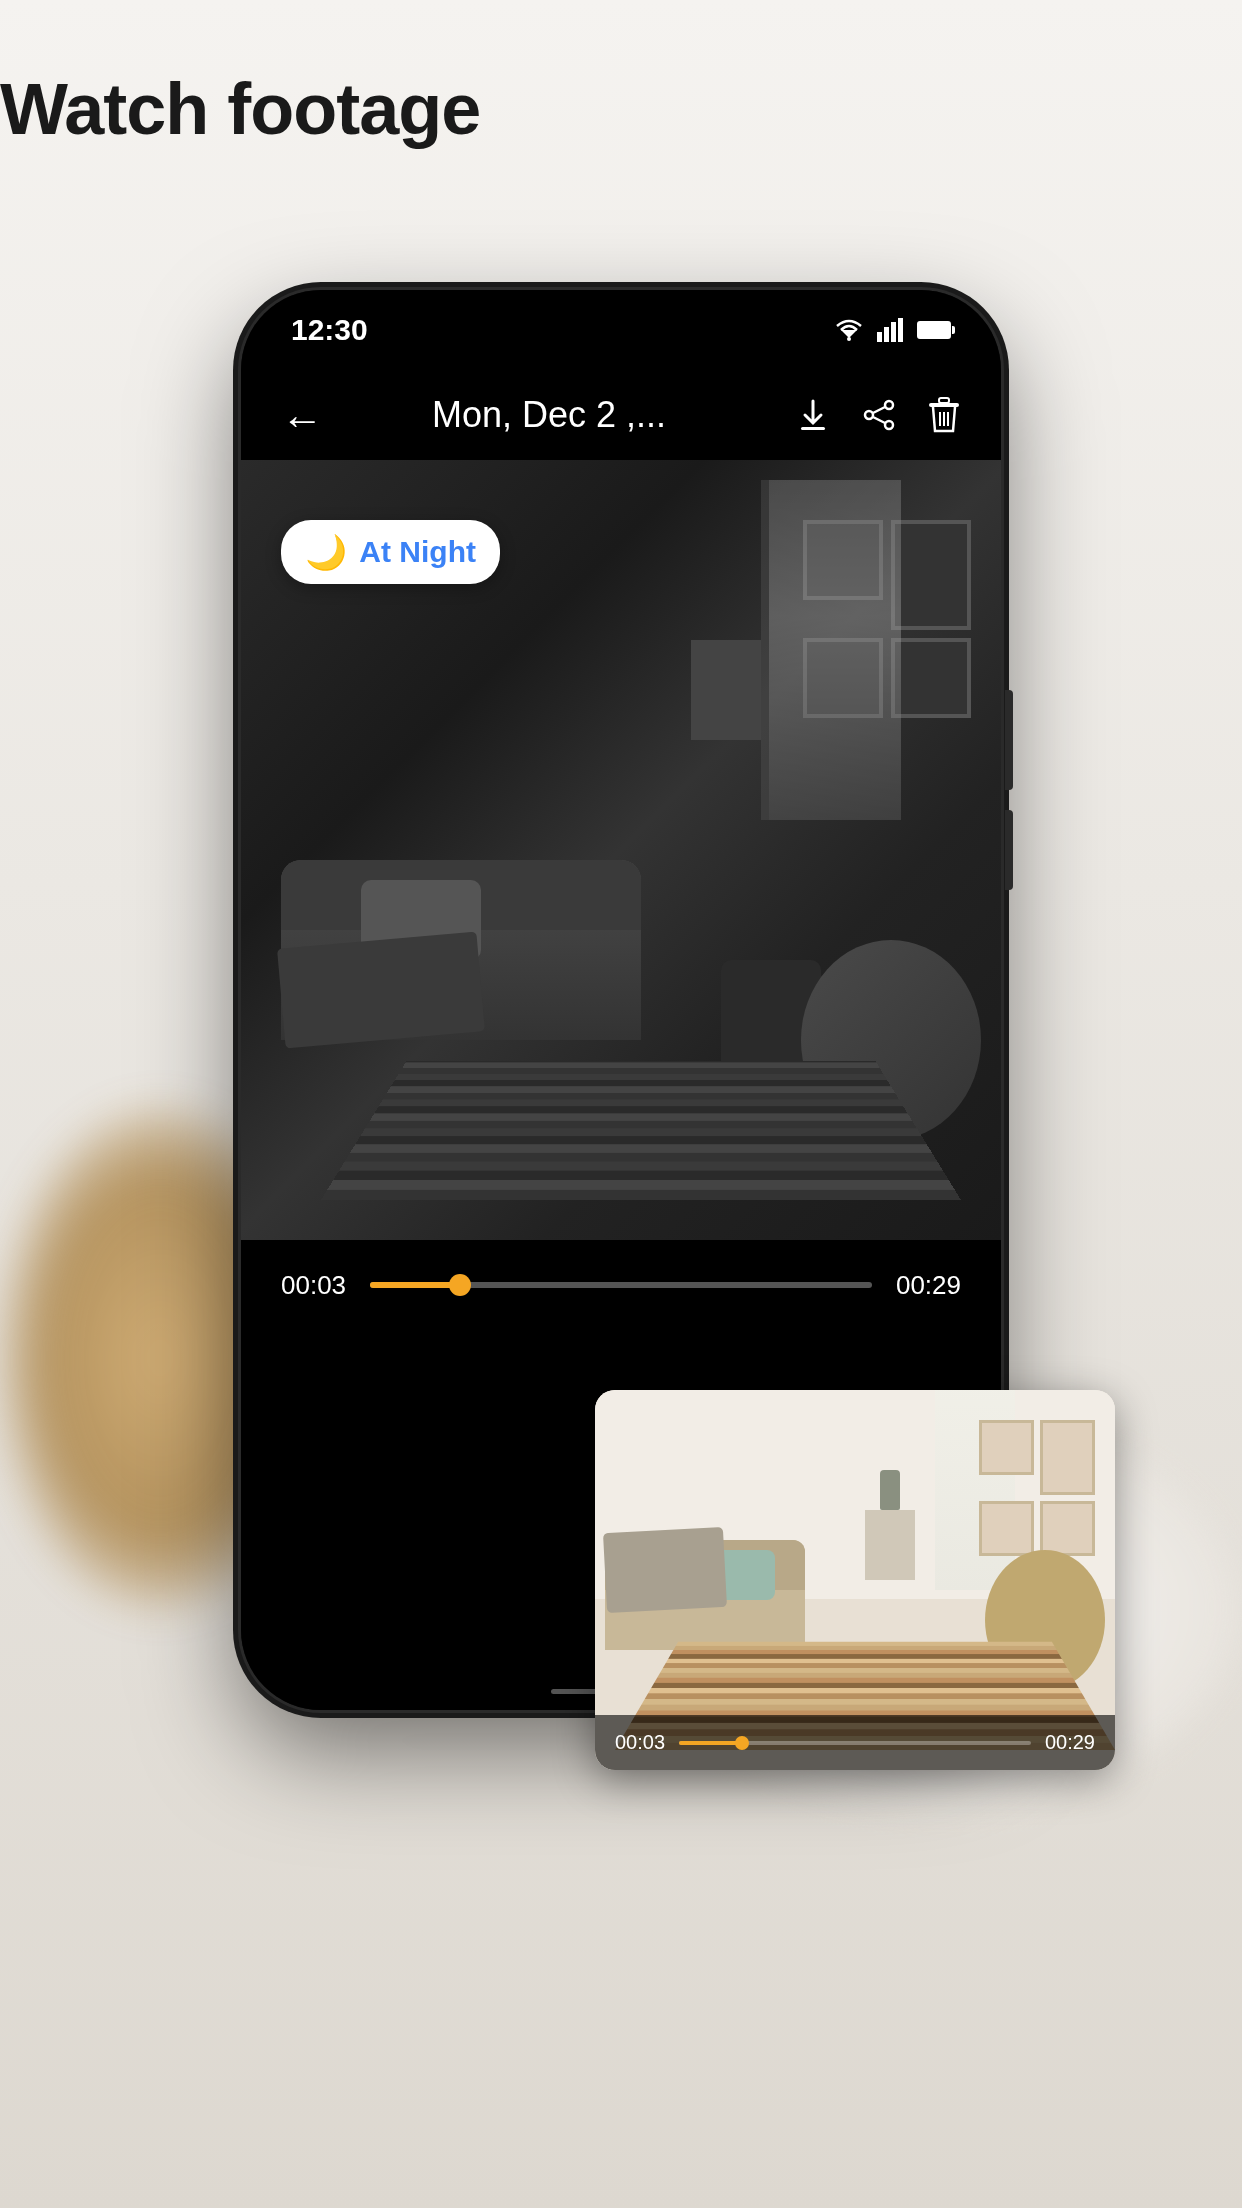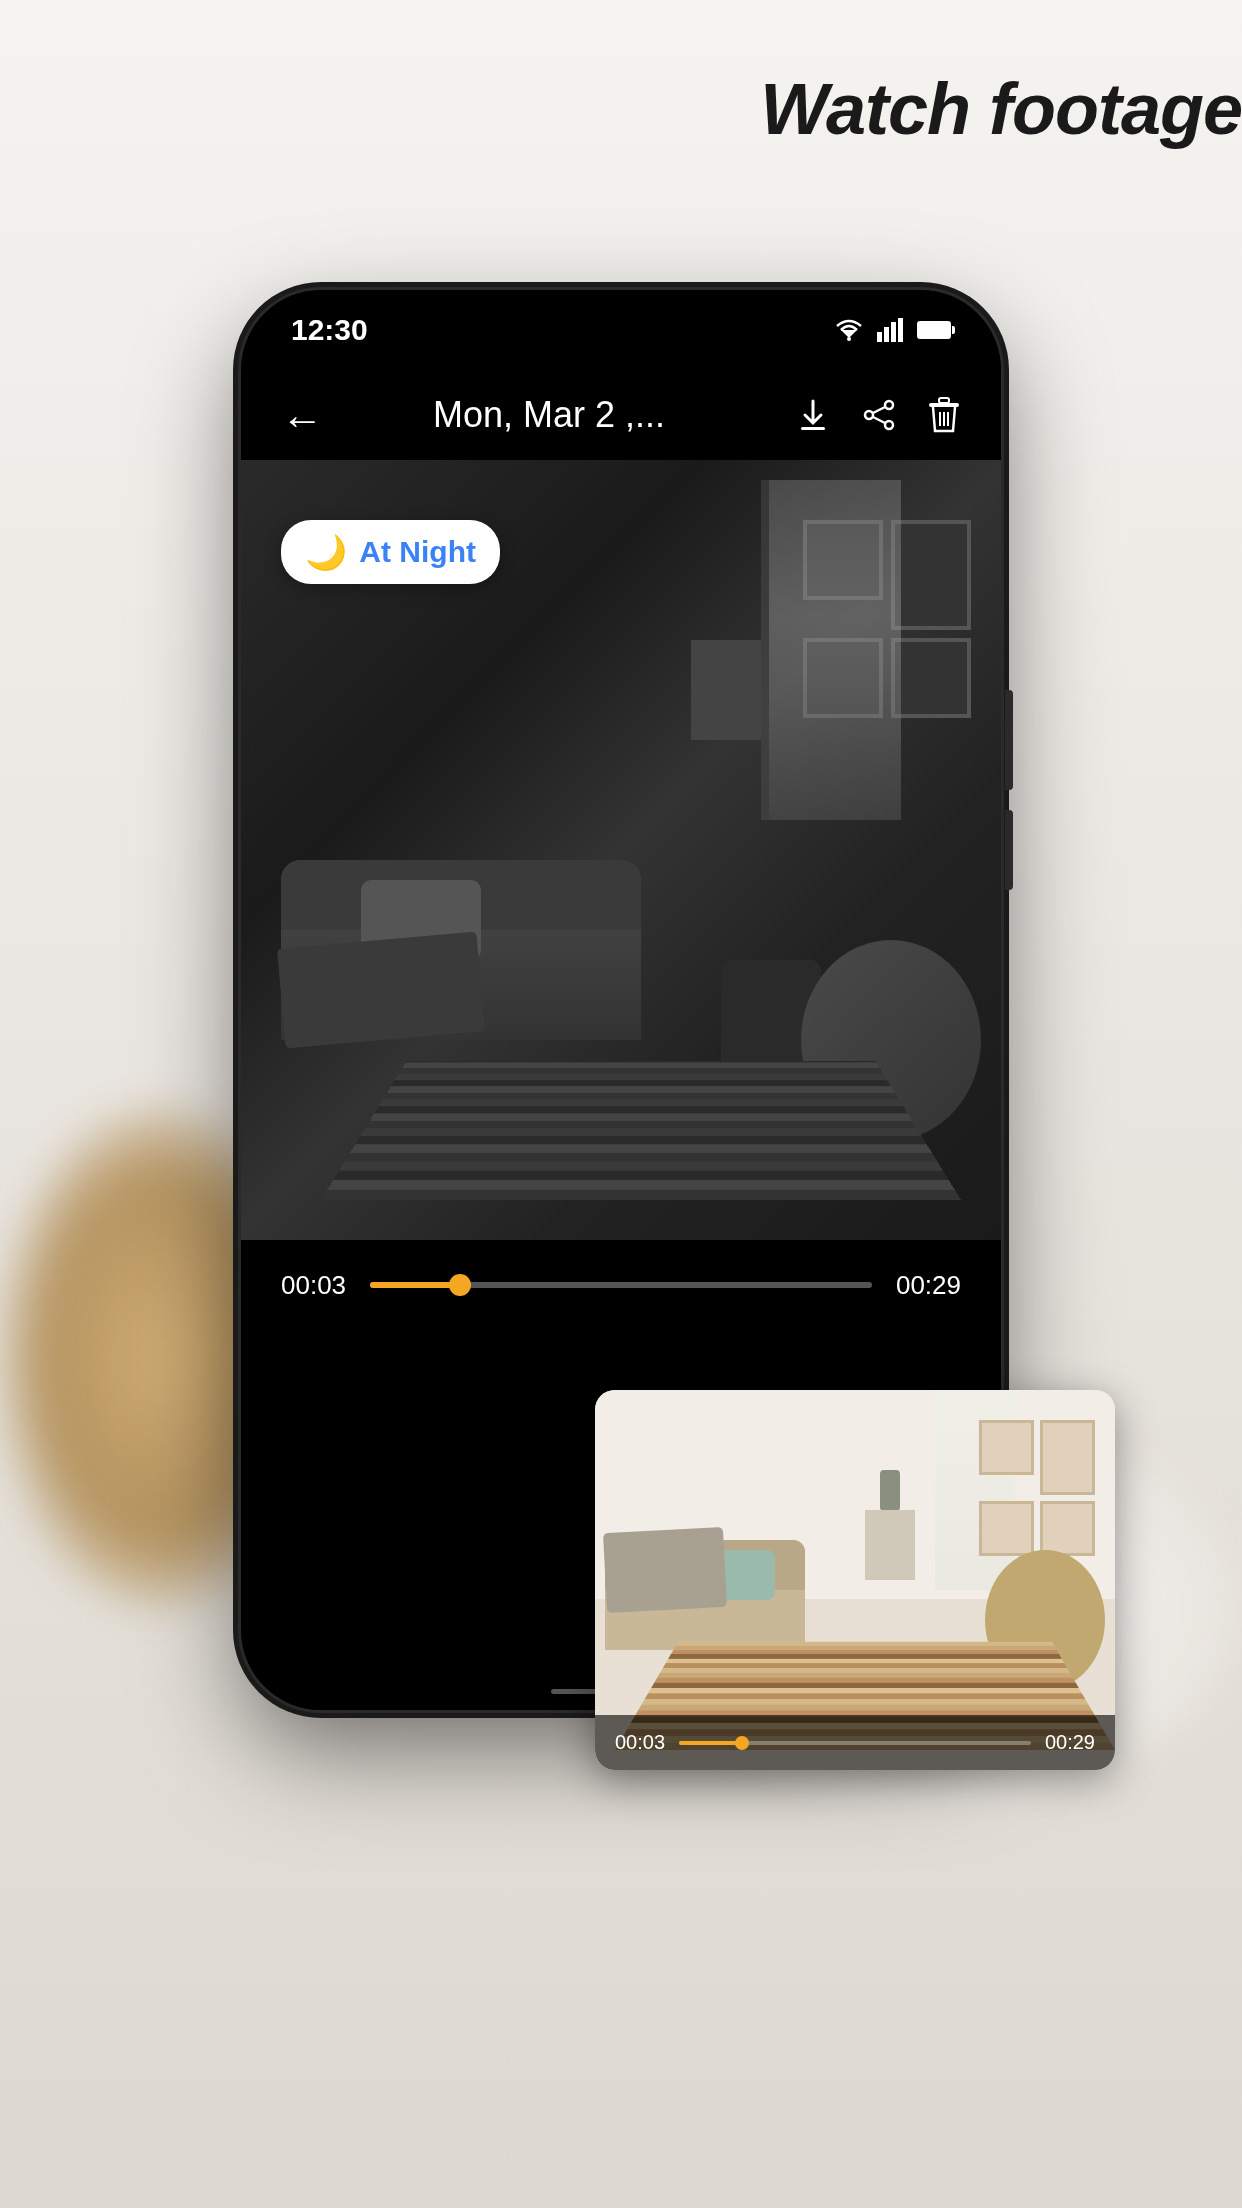--- a/index.html
+++ b/index.html
@@ -44,27 +44,26 @@
       border-radius: 50%;
       opacity: 0.9;
       filter: blur(15px);
     }
 
     .page-title {
       position: absolute;
       top: 68px;
       left: 0;
       right: 0;
-      text-align: right;
+      text-align: left;
       font-size: 72px;
       font-weight: 800;
       color: #1a1a1a;
       line-height: 1.15;
       letter-spacing: -1px;
-      font-style: italic;
     }
 
     
     .phone-wrapper {
       position: absolute;
       top: 290px;
       left: 50%;
       transform: translateX(-50%);
       width: 760px;
       height: 1560px;
@@ -714,21 +713,21 @@
           <rect x="14" y="4" width="5" height="20" fill="white"></rect>
           <rect x="21" y="0" width="5" height="24" fill="white"></rect>
         </svg>
 
         <div class="battery-icon"></div>
       </div>
     </div>
 
     <div class="app-header">
       <span class="header-back">←</span>
-      <span class="header-title">Mon, Mar 2 ,...</span>
+      <span class="header-title">Mon, Dec 2 ,...</span>
       <div class="header-actions">
 
         <svg width="36" height="36" viewBox="0 0 36 36" fill="white">
           <path d="M18 4 L18 24 M10 18 L18 26 L26 18" stroke="white" stroke-width="3" fill="none" stroke-linecap="round"></path>
           <rect x="6" y="30" width="24" height="3" rx="1.5" fill="white"></rect>
         </svg>
 
         <svg width="36" height="36" viewBox="0 0 36 36" fill="none">
           <circle cx="28" cy="8" r="4" stroke="white" stroke-width="2.5"></circle>
           <circle cx="8" cy="18" r="4" stroke="white" stroke-width="2.5"></circle>

